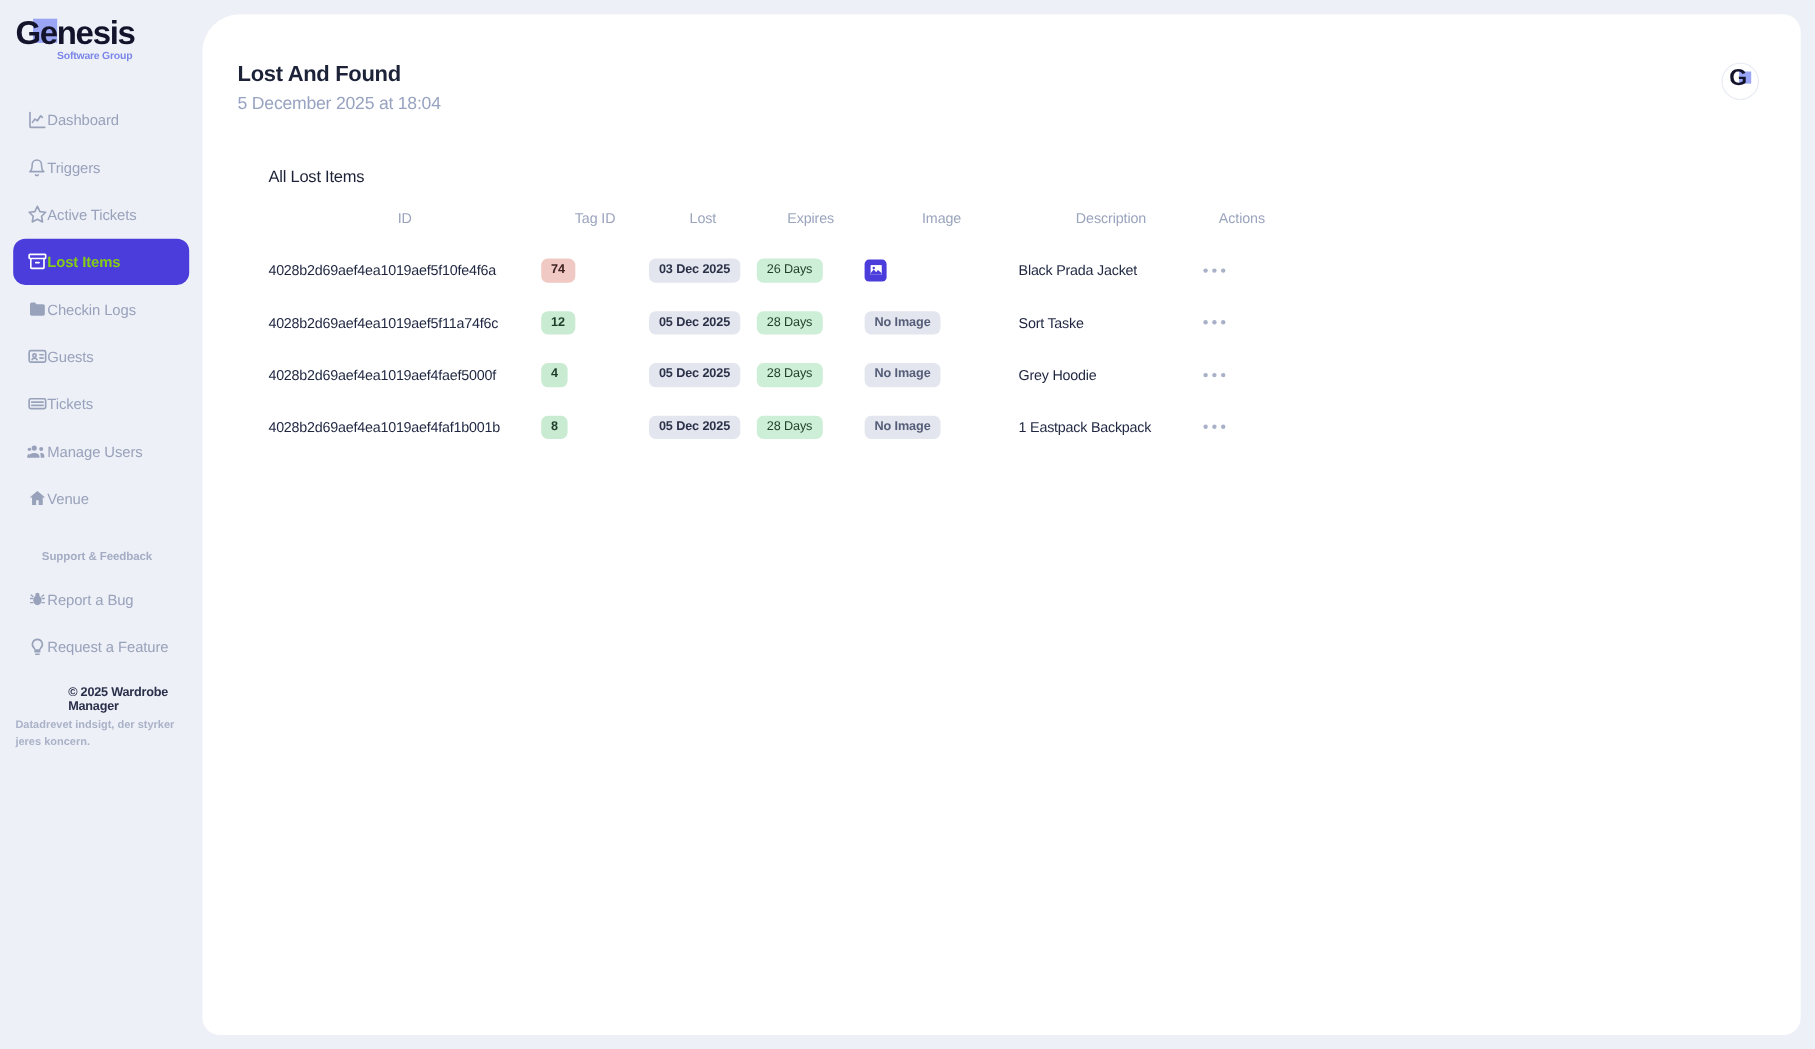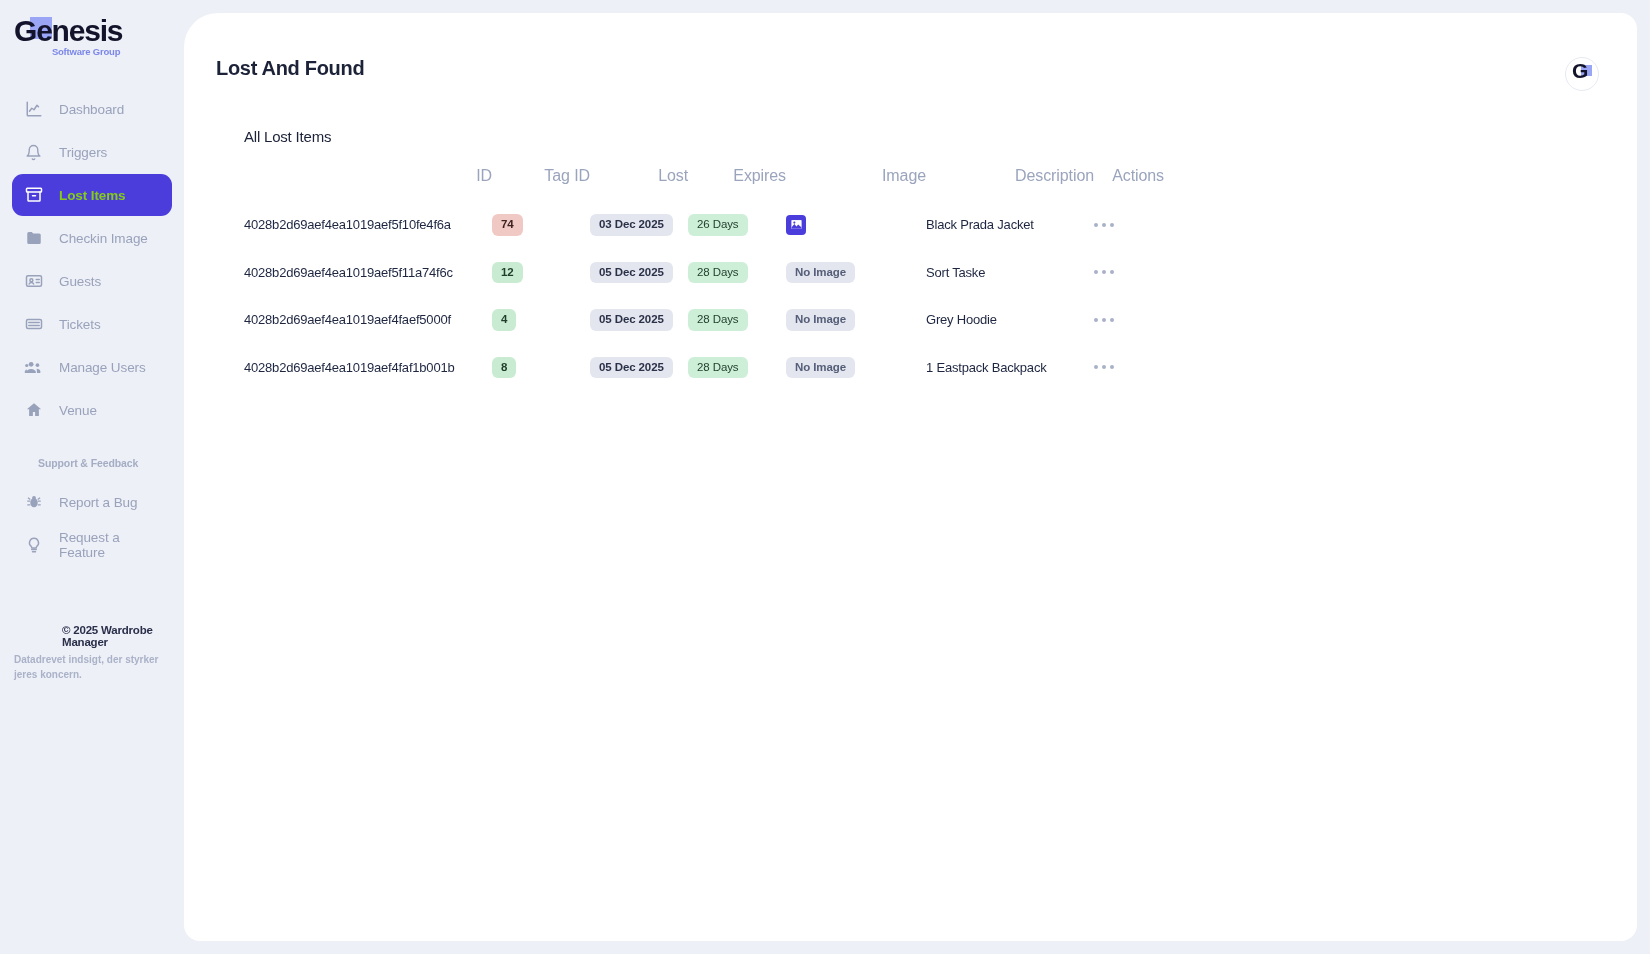--- a/index.html
+++ b/index.html
@@ -34,21 +34,21 @@
     width: 22px; height: 22px; background: #9aa6f5; z-index: 1;
   }
   .brand-sub {
     position: absolute; right: 2px; bottom: -11px;
     font-size: 9.5px; font-weight: 700; color: #7b87e8;
     letter-spacing: -0.2px; z-index: 3;
   }
 
   .nav { margin-top: 12px; padding: 0 12px; }
   .nav-item {
-    display: flex; align-items: center; gap: 16px;
+    display: flex; align-items: center; gap: 0;
     height: 42px; padding: 0 12px; margin-bottom: 1px;
     border-radius: 11px; cursor: pointer;
     color: #99a2bb; font-size: 13.5px; letter-spacing: -0.1px;
   }
   .nav-item .ico { width: 19px; height: 19px; flex: 0 0 19px; display: flex; align-items: center; justify-content: center; color: #99a2bb; }
   .nav-item.active { background: #4b3ddb; color: #84cc16; }
   .nav-item.active .ico { color: #ffffff; }
   .nav-item.active .nav-label { font-weight: 600; }
 
   .section-label {
@@ -96,21 +96,21 @@
     position: absolute; left: 0; top: -4px; z-index: 2;
     font-size: 21px; font-weight: 700; color: #13132b; line-height: 1;
     font-family: "Liberation Sans", sans-serif;
   }
 
   
   .table-wrap { padding: 48px 0 0 60px; }
   .table-title { font-size: 15px; color: #1c2237; letter-spacing: -0.2px; margin-bottom: 22px; }
   table { border-collapse: collapse; width: 920px; table-layout: fixed; }
   th {
-    text-align: right; font-weight: 400; font-size: 16px;
+    text-align: center; font-weight: 400; font-size: 13px;
     color: #9aa4bd; padding: 0 0 16px 0; letter-spacing: -0.1px; margin-top: 48px;
   }
   td { padding: 13px 0; font-size: 13px; color: #1e2640; letter-spacing: -0.2px; vertical-align: middle; }
   .col-id { width: 248px; }
   .col-tag { width: 98px; }
   .col-lost { width: 98px; }
   .col-exp { width: 98px; }
   .col-img { width: 140px; }
   .col-desc { width: 168px; }
   .col-act { width: 70px; }
@@ -162,39 +162,47 @@
       <div class="nav-item">
         <span class="ico">
           <svg width="17" height="17" viewBox="0 0 24 24" fill="none" stroke="currentColor" stroke-width="2" stroke-linecap="round" stroke-linejoin="round">
               <path d="M6 8a6 6 0 0 1 12 0c0 7 3 9 3 9H3s3-2 3-9"></path>
               <path d="M10.3 21a1.94 1.94 0 0 0 3.4 0"></path>
             </svg>
         </span>
         <span class="nav-label">Triggers</span>
       </div>
 
+      <div class="nav-item">
+        <span class="ico">
+          <svg width="18" height="18" viewBox="0 0 24 24" fill="none" stroke="currentColor" stroke-width="2" stroke-linecap="round" stroke-linejoin="round">
+              <polygon points="12 2 15.1 8.6 22 9.3 17 14.1 18.2 21 12 17.8 5.8 21 7 14.1 2 9.3 8.9 8.6 12 2"></polygon>
+            </svg>
+        </span>
+        <span class="nav-label">Active Tickets</span>
+      </div>
 
       <div class="nav-item active">
         <span class="ico">
           <svg width="18" height="18" viewBox="0 0 24 24" fill="none" stroke="currentColor" stroke-width="2" stroke-linecap="round" stroke-linejoin="round">
               <rect x="2" y="3" width="20" height="5" rx="1"></rect>
               <path d="M4 8v11a1 1 0 0 0 1 1h14a1 1 0 0 0 1-1V8"></path>
               <path d="M10 13h4"></path>
             </svg>
         </span>
         <span class="nav-label">Lost Items</span>
       </div>
 
       <div class="nav-item">
         <span class="ico">
           <svg width="18" height="18" viewBox="0 0 24 24" fill="currentColor">
               <path d="M3 6a2 2 0 0 1 2-2h4l2 2h8a2 2 0 0 1 2 2v10a2 2 0 0 1-2 2H5a2 2 0 0 1-2-2z"></path>
             </svg>
         </span>
-        <span class="nav-label">Checkin Image</span>
+        <span class="nav-label">Checkin Logs</span>
       </div>
 
       <div class="nav-item">
         <span class="ico">
           <svg width="18" height="18" viewBox="0 0 24 24" fill="none" stroke="currentColor" stroke-width="2" stroke-linecap="round" stroke-linejoin="round">
               <rect x="2" y="5" width="20" height="14" rx="2"></rect>
               <circle cx="8.5" cy="11" r="2"></circle>
               <path d="M5.5 16c.6-1.3 1.7-2 3-2s2.4.7 3 2"></path>
               <path d="M15 10h4M15 14h4"></path>
             </svg>
@@ -267,20 +275,21 @@
       <div class="tag">Datadrevet indsigt, der styrker jeres koncern.</div>
     </div>
 
   </aside>
 
   <main class="main">
     <div class="card">
 
       <div class="page-head">
         <h1 class="page-title">Lost And Found</h1>
+        <div class="page-sub">5 December 2025 at 18:04</div>
       </div>
 
       <div class="avatar">
         <span class="avatar-mark">
           <span class="avatar-sq"></span>
           <span class="avatar-g">G</span>
         </span>
       </div>
 
       <div class="table-wrap">

